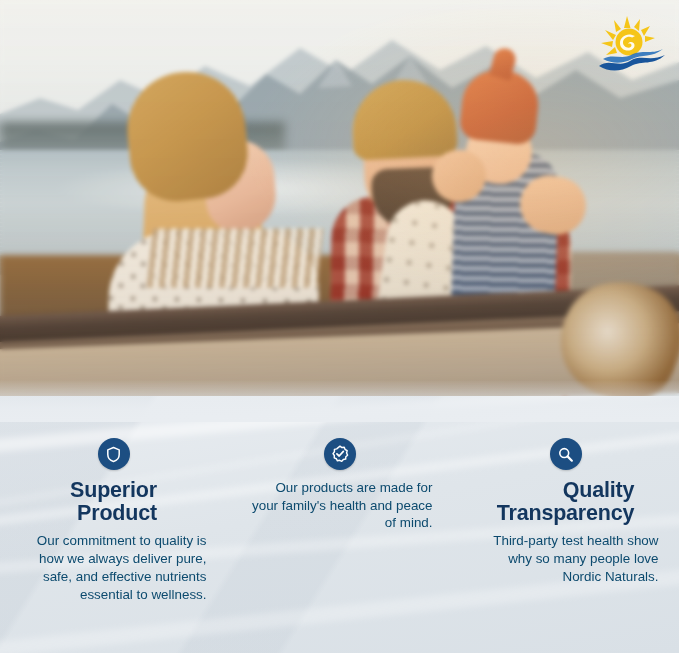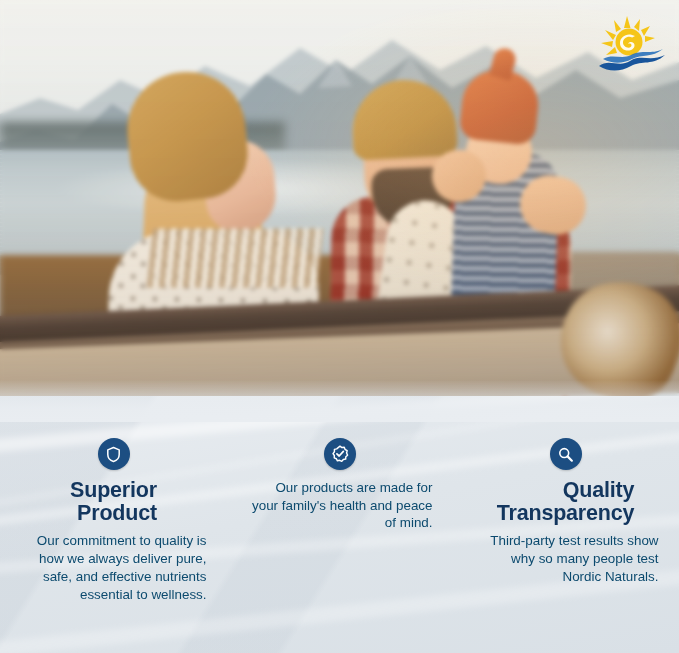--- a/index.html
+++ b/index.html
@@ -440,17 +440,17 @@
       <div class="icon-circle">
         <svg viewBox="0 0 24 24" width="19" height="19" fill="none">
           <circle cx="10.4" cy="10.2" r="5.6" stroke="#FFFFFF" stroke-width="2"></circle>
           <path d="M14.6 14.4 L20 19.8" stroke="#FFFFFF" stroke-width="2.8" stroke-linecap="round"></path>
         </svg>
       </div>
       <div class="f-title">
         <div>Quality</div>
         <div>Transparency</div>
       </div>
-      <div class="f-desc">Third-party test results show why so many people test Nordic Naturals.</div>
+      <div class="f-desc">Third-party test health show why so many people love Nordic Naturals.</div>
     </div>
 
   </div>
 </div>
 
 </body></html>

